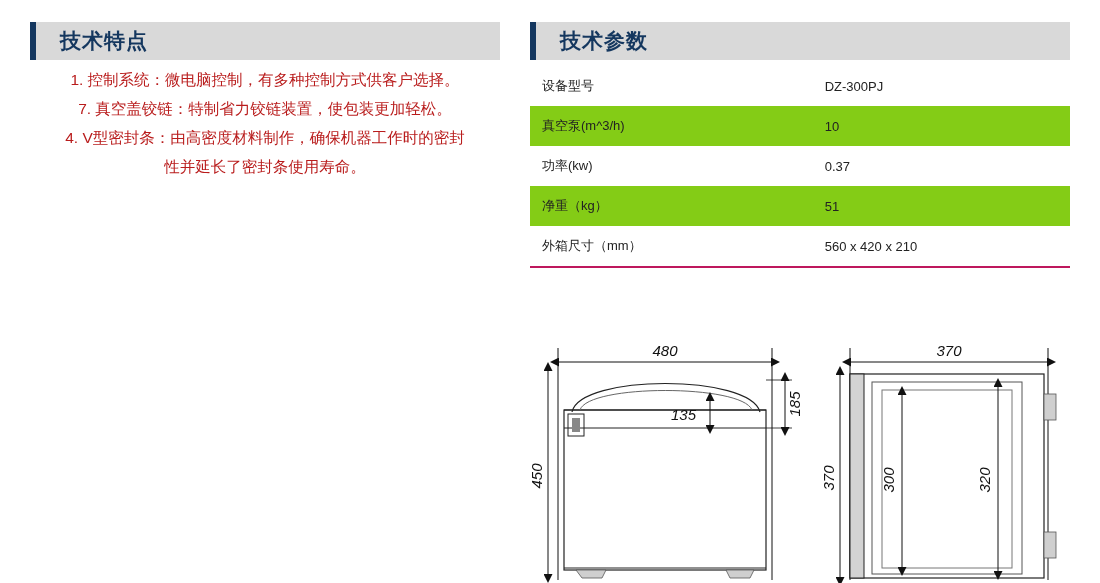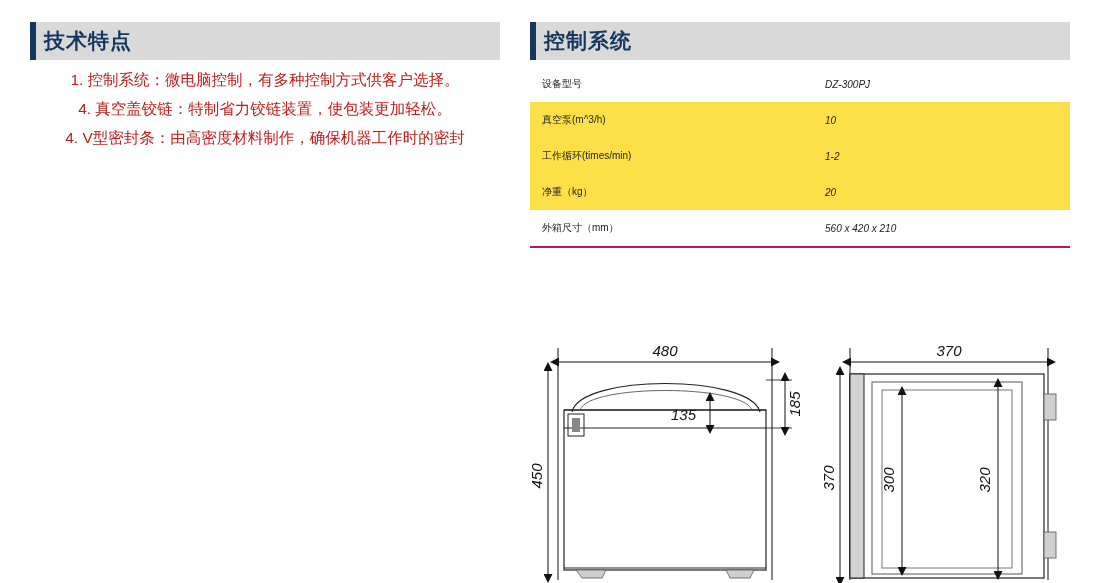--- a/index.html
+++ b/index.html
@@ -38,21 +38,21 @@
   .section-header .accent {
     width: 6px;
     height: 38px;
     background: #14375f;
     flex: 0 0 6px;
   }
   .section-header .title {
     font-size: 21px;
     font-weight: bold;
     color: #14375f;
-    padding-left: 8px;
+    padding-left: 24px;
     letter-spacing: 1px;
   }
   .feature-list {
     margin-top: 6px;
     font-size: 15.5px;
     line-height: 28px;
     color: #b91c1c;
     text-align: center;
   }
   .feature-list div {
@@ -63,30 +63,30 @@
   .right-col {
     position: absolute;
     left: 530px;
     top: 22px;
     width: 540px;
   }
   .spec-table {
     margin-top: 6px;
     width: 540px;
     border-collapse: collapse;
-    font-size: 10px;
+    font-size: 13px;
   }
   .spec-table td {
     padding: 11px 0 11px 12px;
     color: #222;
     vertical-align: middle;
   }
   .spec-table td.k { width: 280px; }
-  .spec-table td.v { width: 260px; padding-left: 18px; font-style: italic; }
-  .spec-table tr.alt td { background: #fde047; }
+  .spec-table td.v { width: 260px; padding-left: 18px; }
+  .spec-table tr.alt td { background: #84cc16; }
   .spec-table tr.last td {
     border-bottom: 2px solid #be185d;
   }
 
   
   .drawings {
     position: absolute;
     left: 520px;
     top: 340px;
     width: 560px;
@@ -106,47 +106,48 @@
 
 <div class="page">
 
   <div class="left-col">
     <div class="section-header">
       <div class="accent"></div>
       <div class="title">技术特点</div>
     </div>
     <div class="feature-list">
       <div>1. 控制系统：微电脑控制，有多种控制方式供客户选择。</div>
-      <div>4. 真空盖铰链：特制省力铰链装置，使包装更加轻松。</div>
+      <div>7. 真空盖铰链：特制省力铰链装置，使包装更加轻松。</div>
       <div>4. V型密封条：由高密度材料制作，确保机器工作时的密封</div>
+      <div>性并延长了密封条使用寿命。</div>
     </div>
   </div>
 
   <div class="right-col">
     <div class="section-header">
       <div class="accent"></div>
-      <div class="title">控制系统</div>
+      <div class="title">技术参数</div>
     </div>
     <table class="spec-table">
       <tbody>
         <tr>
           <td class="k">设备型号</td>
           <td class="v">DZ-300PJ</td>
         </tr>
         <tr class="alt">
           <td class="k">真空泵(m^3/h)</td>
           <td class="v">10</td>
         </tr>
-        <tr class="alt">
-          <td class="k">工作循环(times/min)</td>
-          <td class="v">1-2</td>
+        <tr>
+          <td class="k">功率(kw)</td>
+          <td class="v">0.37</td>
         </tr>
         <tr class="alt">
           <td class="k">净重（kg）</td>
-          <td class="v">20</td>
+          <td class="v">51</td>
         </tr>
         <tr class="last">
           <td class="k">外箱尺寸（mm）</td>
           <td class="v">560 x 420 x 210</td>
         </tr>
       </tbody>
     </table>
   </div>
 
   <div class="drawings">

